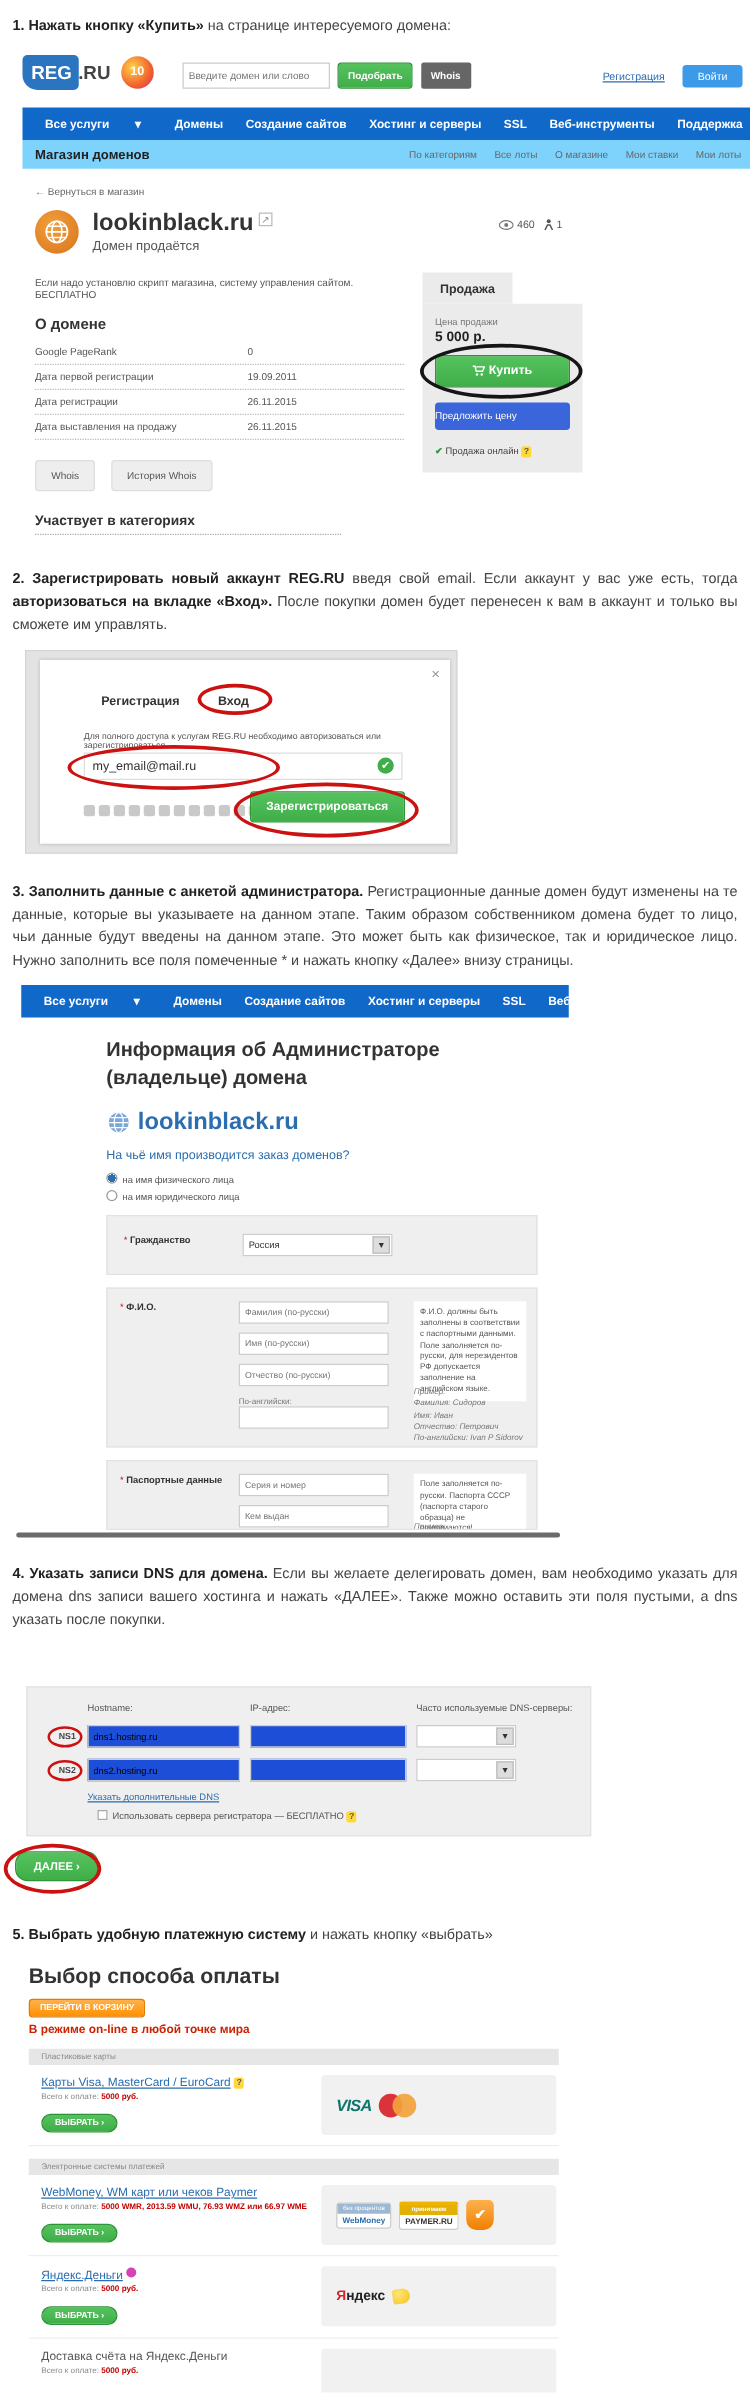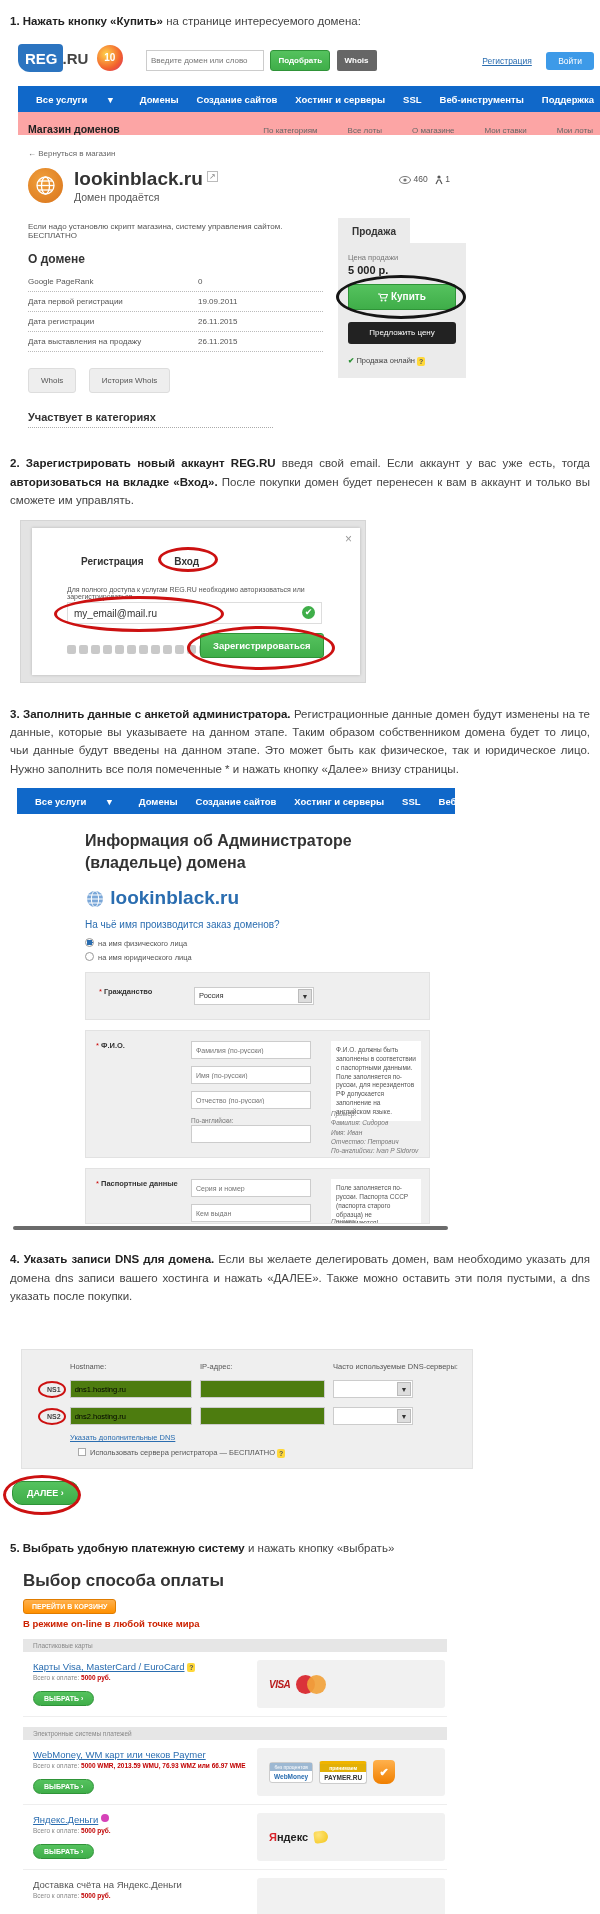--- a/index.html
+++ b/index.html
@@ -7,21 +7,21 @@
     --red:#cc1111; --price_red:#c00000; --link_blue:#2a6db0; --panel_gray:#ebebeb;
   }
   *{box-sizing:border-box; margin:0; padding:0;}
   body{width:600px; height:1914px; overflow:hidden; background:#fff;
        font-family:"Liberation Sans", sans-serif; color:#333;}
   .step{font-size:11.5px; line-height:1.6; text-align:justify; margin:12px 10px 10px 10px; color:#444;}
   .step b{color:#222;}
   a, .link{color:var(--link_blue); text-decoration:underline; cursor:pointer;}
   .btn-green{display:inline-block; background:linear-gradient(#55c25e,var(--green)); color:#fff;
              border:1px solid #2f9338; border-radius:3px; font-weight:bold; text-align:center; cursor:pointer;}
-  .btn-gray{display:inline-block; background:#000000; color:#fff; border:none; border-radius:3px; text-align:center;}
+  .btn-gray{display:inline-block; background:#1d4ed8; color:#fff; border:none; border-radius:3px; text-align:left;}
   .ellipse{position:absolute; border:3px solid var(--red); border-radius:50%; pointer-events:none;}
   .ellipse.black{border-color:#151515;}
   .qbadge{display:inline-block; background:#ffd83a; color:#555; font-size:7px; font-weight:bold;
           padding:0 2px; border-radius:2px; line-height:9px; vertical-align:middle;}
   
   .shot1{margin:4px 0 0 18px; width:566;}
   .hdr{position:relative; height:46px; padding-top:4px;}
   .logo{display:inline-block; vertical-align:middle;}
   .logo-house{display:inline-block; background:var(--brand_blue); color:#fff; font-weight:bold;
               font-size:15px; padding:6px 5px 5px 7px; border-radius:4px 4px 4px 12px;}
@@ -33,21 +33,21 @@
   .srch input{width:118px; height:21px; border:1px solid #ccc; font-size:8px; padding:0 4px; color:#999; vertical-align:middle;}
   .btn-pick{font-size:8px; height:21px; line-height:19px; padding:0 7px; vertical-align:middle; margin-left:2px;}
   .btn-whois{display:inline-block; background:#666; color:#fff; font-size:8px; font-weight:bold; height:21px;
              line-height:21px; padding:0 8px; border-radius:2px; vertical-align:middle; margin-left:2px;}
   .hdr-right{position:absolute; right:6px; top:12px; font-size:8.5px;}
   .btn-login{display:inline-block; background:#3d9ae8; color:#fff; padding:4px 12px; border-radius:3px;
              font-size:8.5px; margin-left:12px; text-decoration:none;}
   .nav{background:var(--nav_blue); color:#fff; height:26px; display:flex; align-items:center;
        font-size:9.5px; font-weight:bold;}
   .nav span{padding:0 9px; white-space:nowrap; cursor:pointer;}
-  .subnav{background:#fca5a5; height:23px; display:flex; align-items:flex-end; font-size:8px; color:#666;gap:16px;}
+  .subnav{background:#7dd3fc; height:23px; display:flex; align-items:center; font-size:8px; color:#666;}
   .subnav .t{font-size:10.5px; font-weight:bold; color:#222; padding:0 10px; flex:1;}
   .subnav span{padding:0 7px; cursor:pointer;}
   .backrow{font-size:8px; color:#666; margin:14px 0 10px 10px;}
   .dom-head{position:relative; margin-left:10px; height:42px;}
   .avatar{position:absolute; left:0; top:0; width:35px; height:35px; border-radius:50%;
           background:radial-gradient(circle at 40% 35%, #f0a03c, #d9731b);}
   .dom-name{position:absolute; left:46px; top:0; font-size:19px; font-weight:bold; color:#333;}
   .ext{display:inline-block; width:11px; height:11px; border:1px solid #bbb; font-size:8px; line-height:10px;
        text-align:center; color:#888; vertical-align:6px; margin-left:4px; font-weight:normal;}
   .dom-status{position:absolute; left:46px; top:23px; font-size:10.5px; color:#555;}
@@ -106,39 +106,39 @@
              text-align:center; line-height:13px; font-size:7px; color:#333;}
   .helpbox{position:absolute; left:245px; top:10px; width:90px; background:#fff; padding:5px; font-size:6.5px; color:#555; line-height:1.35;}
   .example{position:absolute; left:245px; font-size:6.5px; color:#777; font-style:italic; line-height:1.4;}
   .formcols{display:flex;}
   .formcols .lab{width:95px;}
   .cutbar{height:4px; background:#6b6b6b; width:435px; margin:2px 0 0 13px; border-radius:2px;}
   
   .dnsbox{background:#efefef; border:1px solid #e2e2e2; margin:44px 0 0 21px; width:452px; padding:12px 0 10px 20px; font-size:7.5px; position:relative;}
   .dnsgrid{display:grid; grid-template-columns:150px 125px 150px; column-gap:8px; row-gap:9px; align-items:center;}
   .nsb{display:inline-block; font-size:7px; font-weight:bold; color:#444; position:relative; padding:2px 5px;}
-  .dinput{width:125px; height:18px; border:1px solid #ccc; font-size:7.5px; padding:0 4px; background:#4d7c0f;}
+  .dinput{width:125px; height:18px; border:1px solid #ccc; font-size:7.5px; padding:0 4px; background:#1d4ed8;}
   .dns-host{display:flex; align-items:center;}
   .btn-next{margin:12px 0 0 3px; padding:6px 14px; font-size:9px; border-radius:10px; position:relative;}
   .chk{display:inline-block; width:8px; height:8px; border:1px solid #aaa; background:#fff; vertical-align:-1px; margin-right:4px;}
   
   .pay{margin-left:23px; width:424px;}
   .h-pay{font-size:17px; font-weight:bold; color:#333; margin-top:14px;}
   .btn-cart{display:inline-block; background:linear-gradient(#ffb14d,var(--orange)); color:#fff; font-size:7px;
             font-weight:bold; padding:3px 8px; border-radius:3px; margin-top:8px; border:1px solid #e07c00;}
   .pay-note{color:#cc2200; font-weight:bold; font-size:9.5px; margin:4px 0 10px 0;}
   .pgroup{background:#e6e6e6; color:#888; font-size:6.5px; padding:3px 10px; margin-top:10px;}
   .pitem{position:relative; padding:9px 0 10px 10px; border-bottom:1px solid #eee; min-height:54px;}
   .ptitle{font-size:9.5px;}
   .pamount{font-size:6.5px; color:#888; margin:2px 0 6px 0;}
   .pamount b{color:#c00000;}
   .btn-choose{font-size:7px; padding:3px 10px; border-radius:8px;}
   .plogo{position:absolute; left:234px; top:8px; width:188px; height:48px; background:#f1f1f1; border-radius:3px;
          display:flex; align-items:center; padding-left:12px; gap:6px;}
-  .visa{color:#b91c1c; font-weight:bold; font-style:italic; font-size:10px; letter-spacing:-.5px;}
+  .visa{color:#0f766e; font-weight:bold; font-style:italic; font-size:13px; letter-spacing:-.5px;}
   .mc{position:relative; width:30px; height:19px;}
   .mc i{position:absolute; width:19px; height:19px; border-radius:50%; opacity:.92;}
   .mc .r{left:0; background:#d8232a;}
   .mc .o{left:11px; background:#f2a33c;}
   .badge{background:#fff; border:1px solid #ccc; border-radius:3px; font-size:6.5px; padding:2px 4px; text-align:center;}
   .badge .strip{display:block; background:#9db8d2; color:#fff; font-size:5px; margin:-2px -4px 2px -4px; padding:1px;}
   .wm{color:#2a6db0; font-weight:bold;}
   .paymer{color:#333; font-weight:bold; border-top:3px solid #f0b400;}
   .shield{width:22px; height:24px; background:linear-gradient(#ffb14d,#f07f00); border-radius:4px 4px 8px 8px;
           color:#fff; text-align:center; line-height:24px; font-size:11px; font-weight:bold;}

